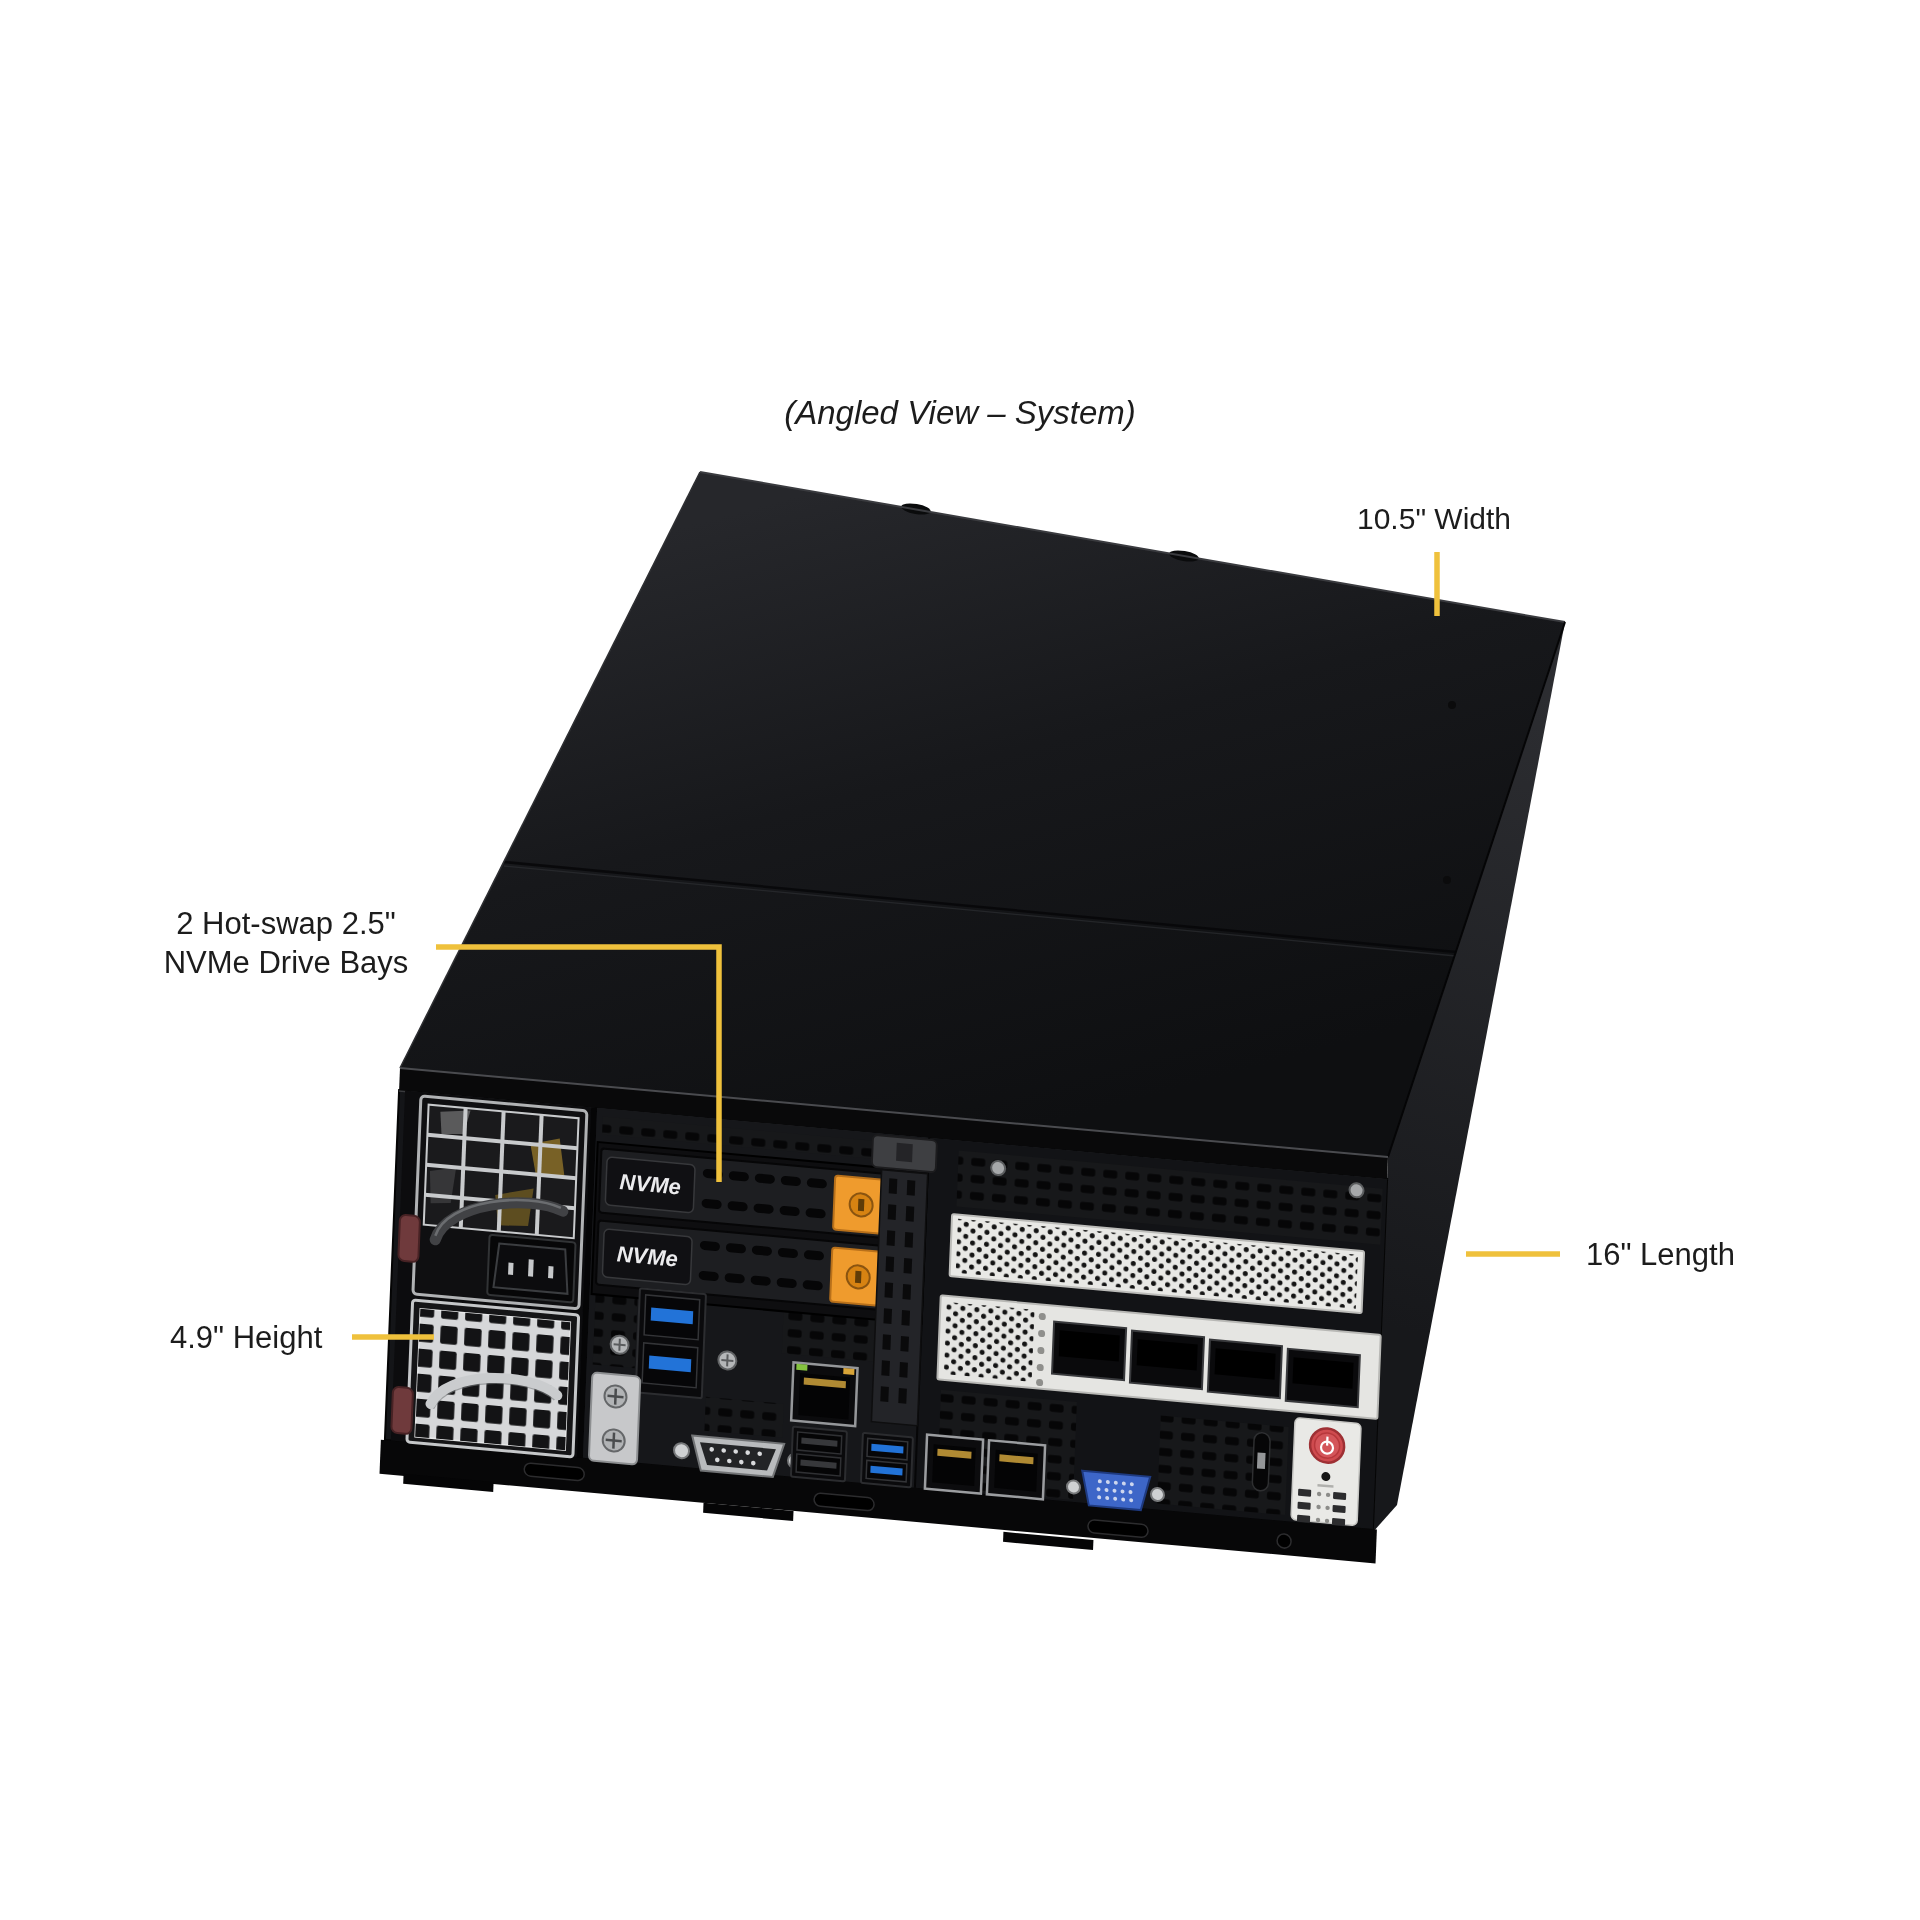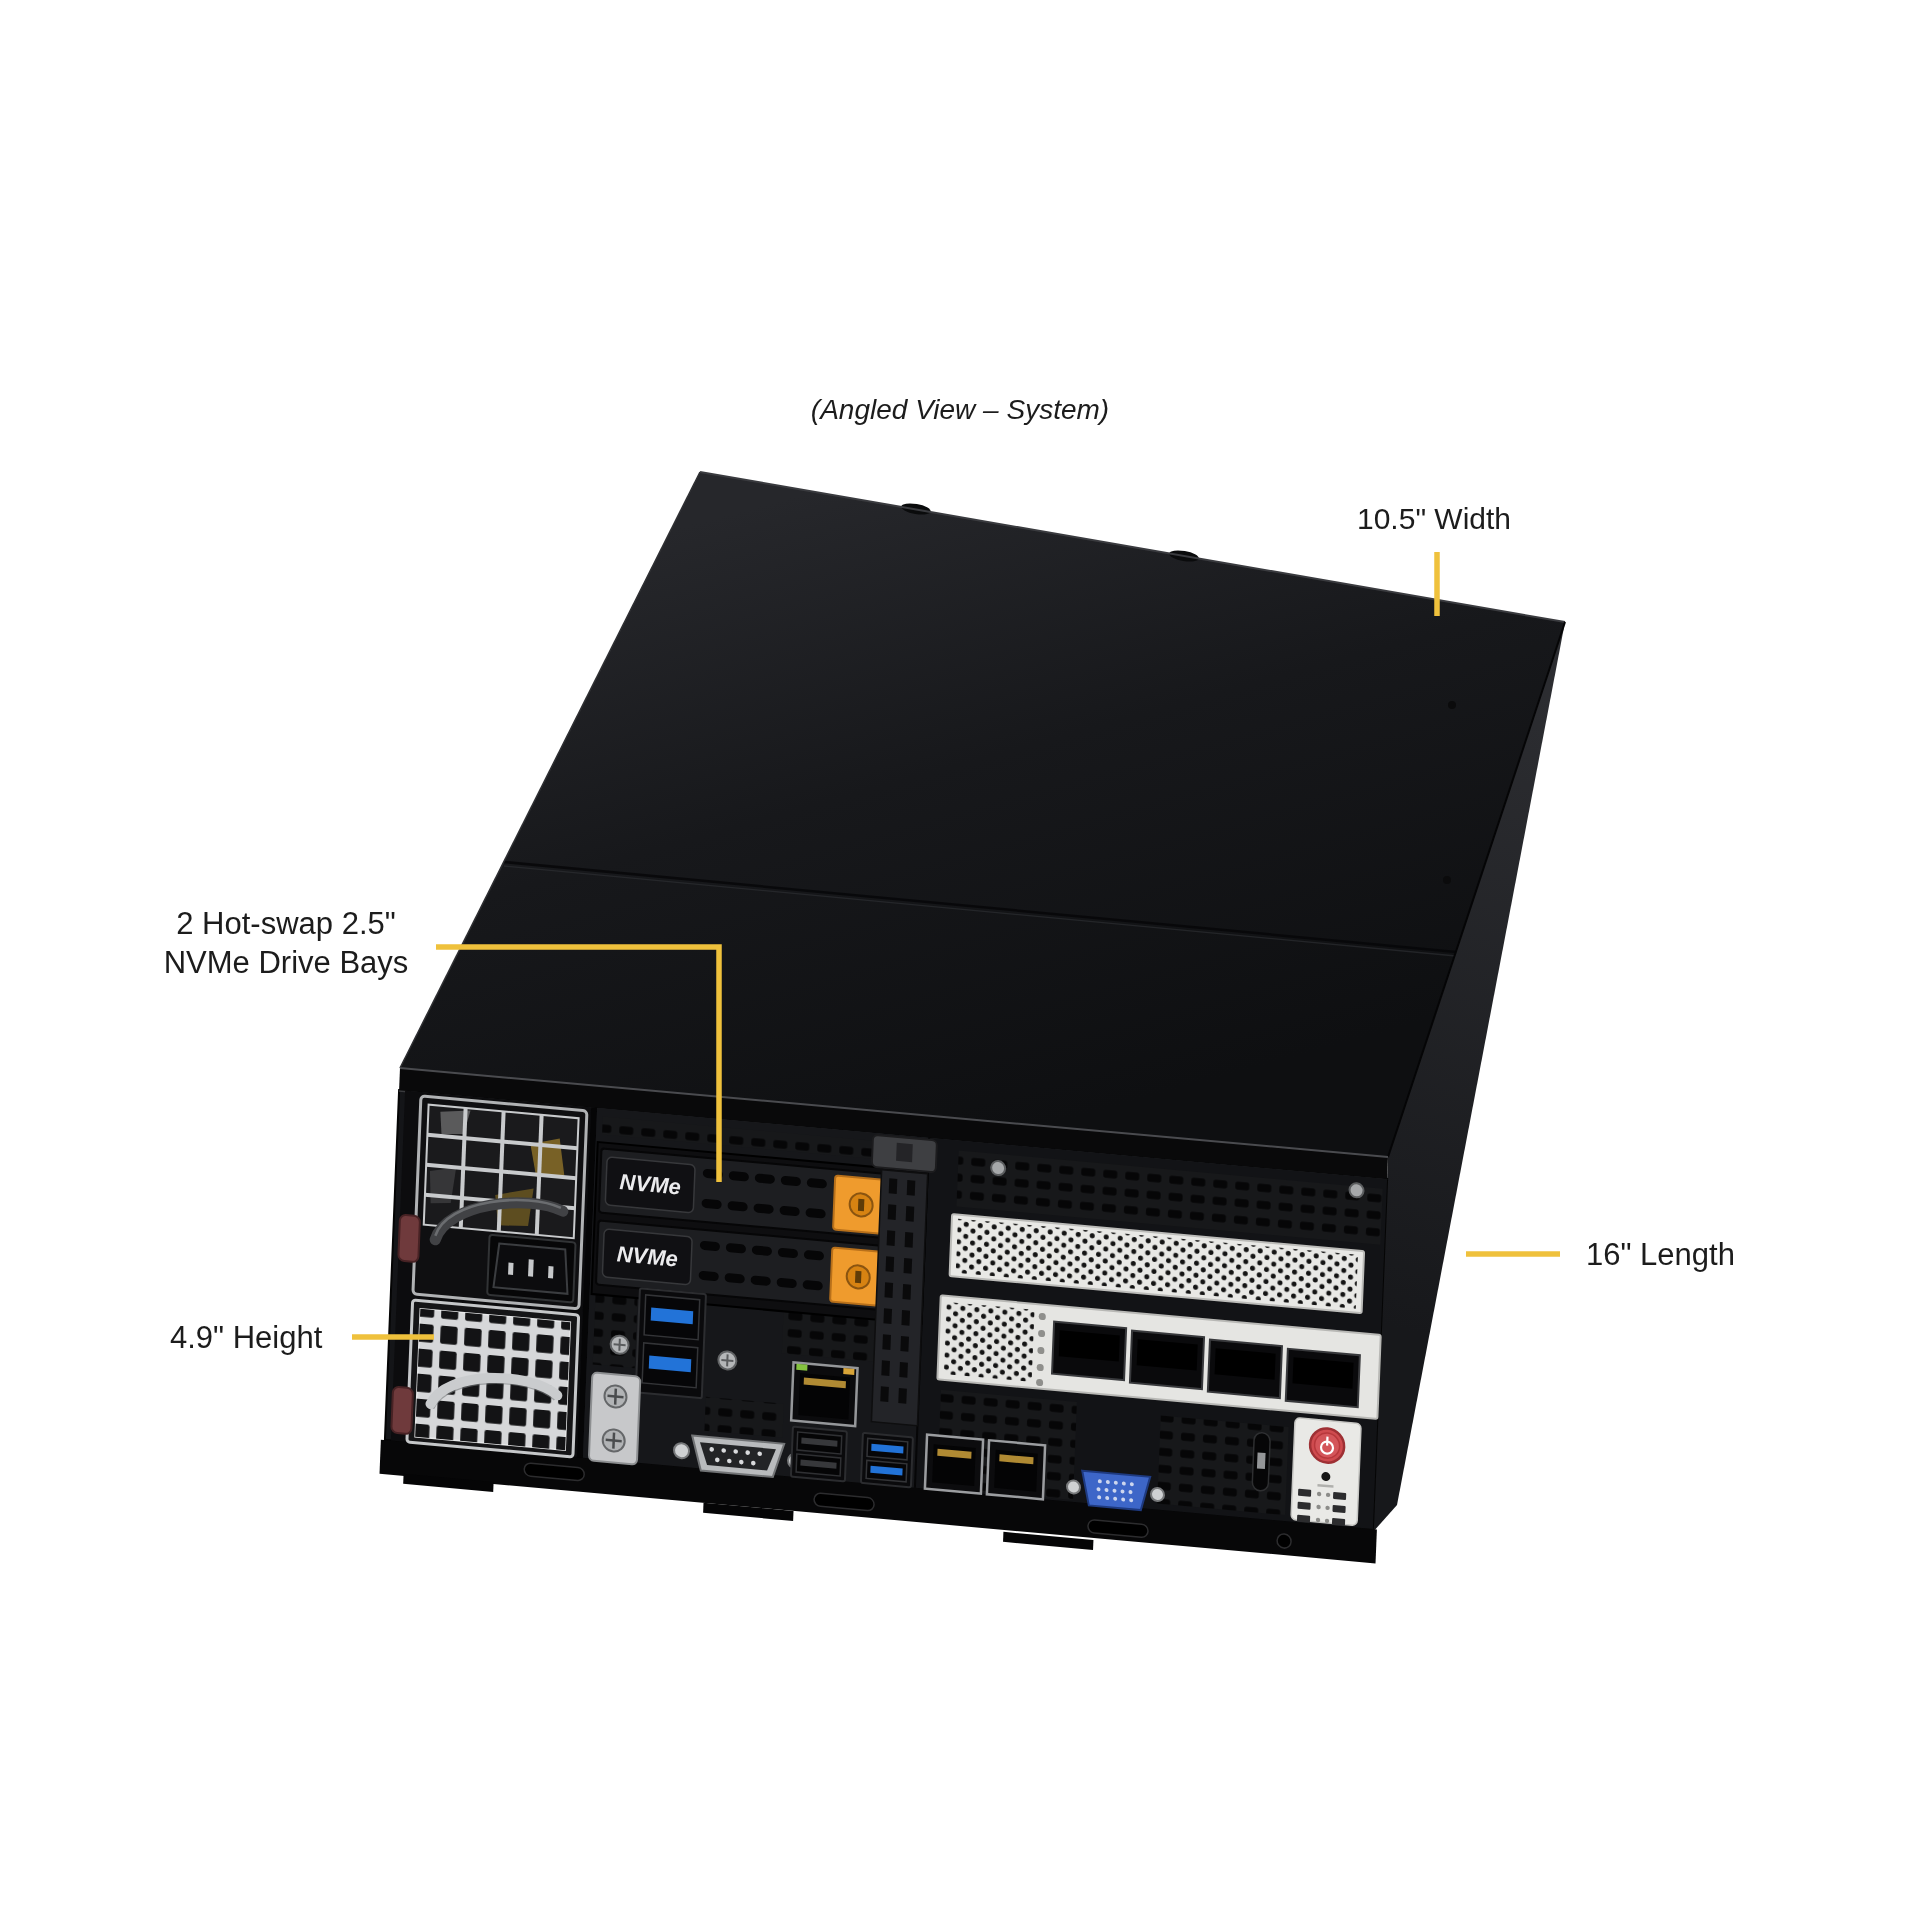--- a/index.html
+++ b/index.html
@@ -2,21 +2,21 @@
 <html><head>
 <meta charset="utf-8">
 <style>
   html,body{margin:0;padding:0;background:#ffffff;}
   #canvas{
     position:relative;width:1920px;height:1920px;background:#ffffff;
     font-family:"Liberation Sans", sans-serif;color:#1c1c1c;overflow:hidden;
   }
   #scene{position:absolute;left:0;top:0;width:1920px;height:1920px;}
   .lbl{position:absolute;white-space:nowrap;color:#1c1c1c;}
-  .lbl-title{font-size:28px;font-style:italic;left:50%;top:394px;transform:translateX(-50%);}
+  .lbl-title{font-size:33px;font-style:italic;left:50%;top:394px;transform:translateX(-50%);}
   .lbl-width{font-size:30px;left:1357px;top:502px;}
   .lbl-bays{font-size:31px;left:118px;top:904px;width:336px;text-align:center;line-height:39px;white-space:normal;}
   .lbl-bays span{display:block;}
   .lbl-height{font-size:31px;left:170px;top:1320px;}
   .lbl-length{font-size:31px;left:1586px;top:1237px;}
 </style>
 </head>
 <body>
 
 <div id="canvas">

